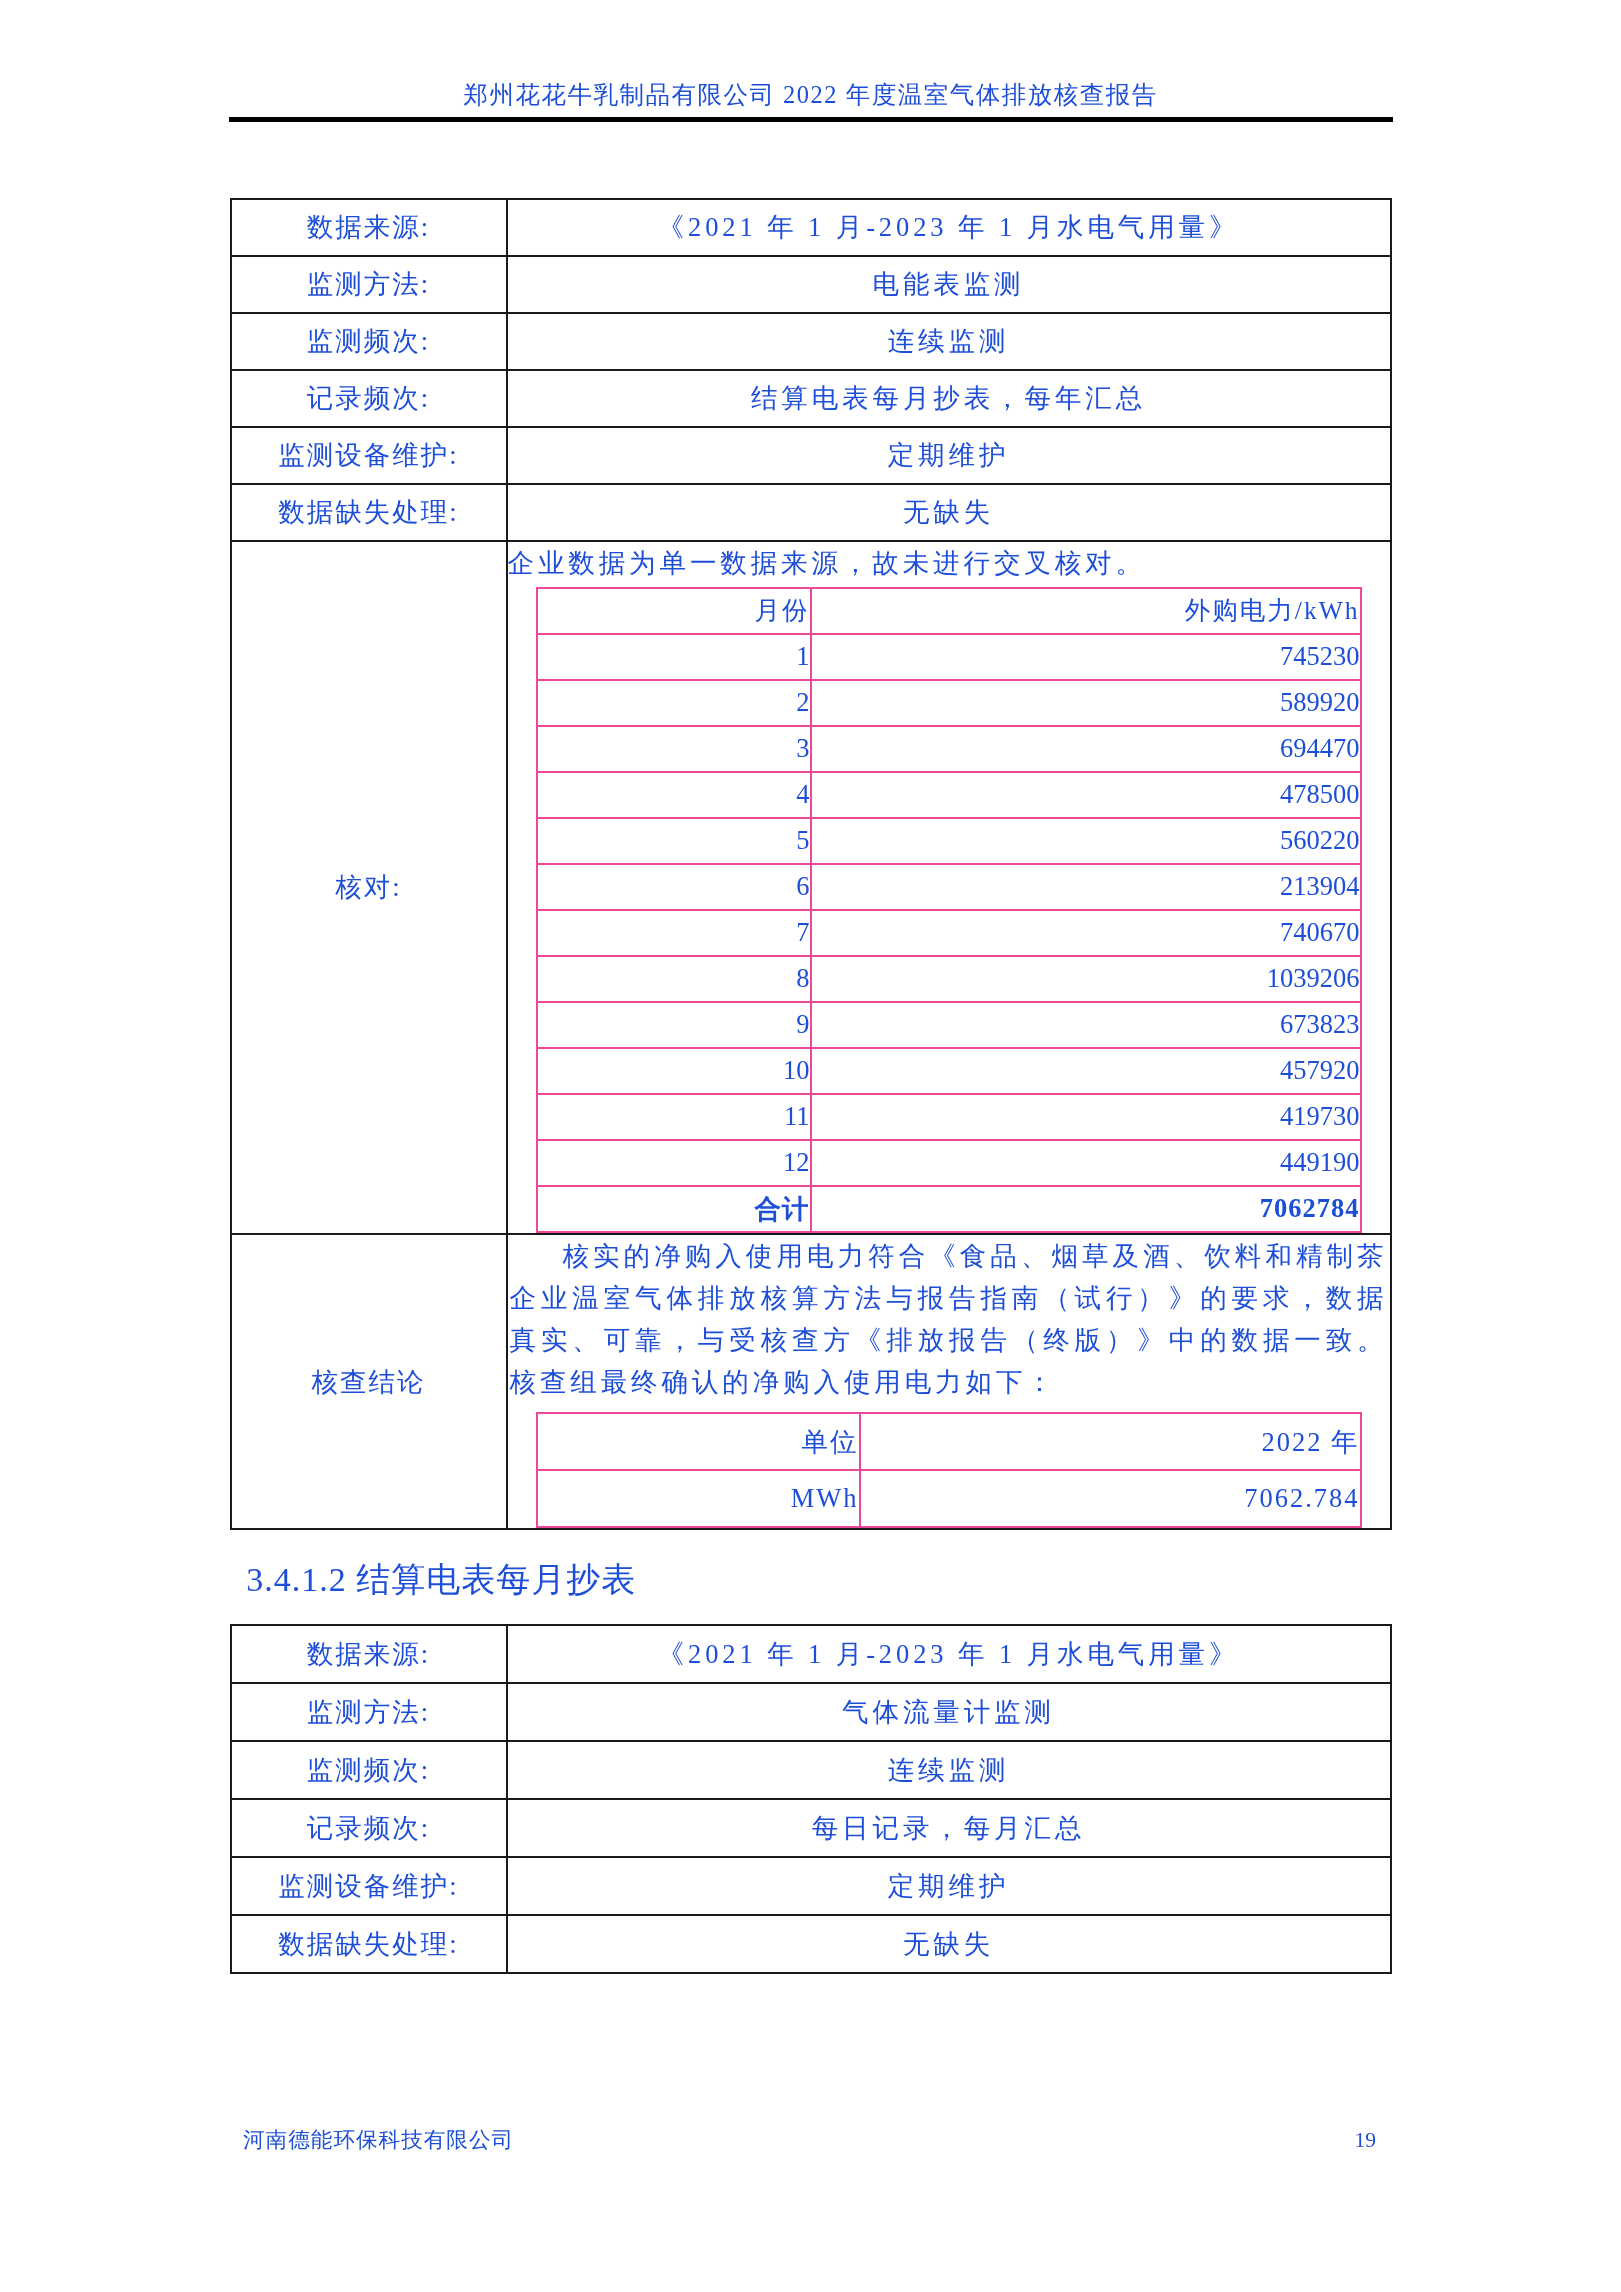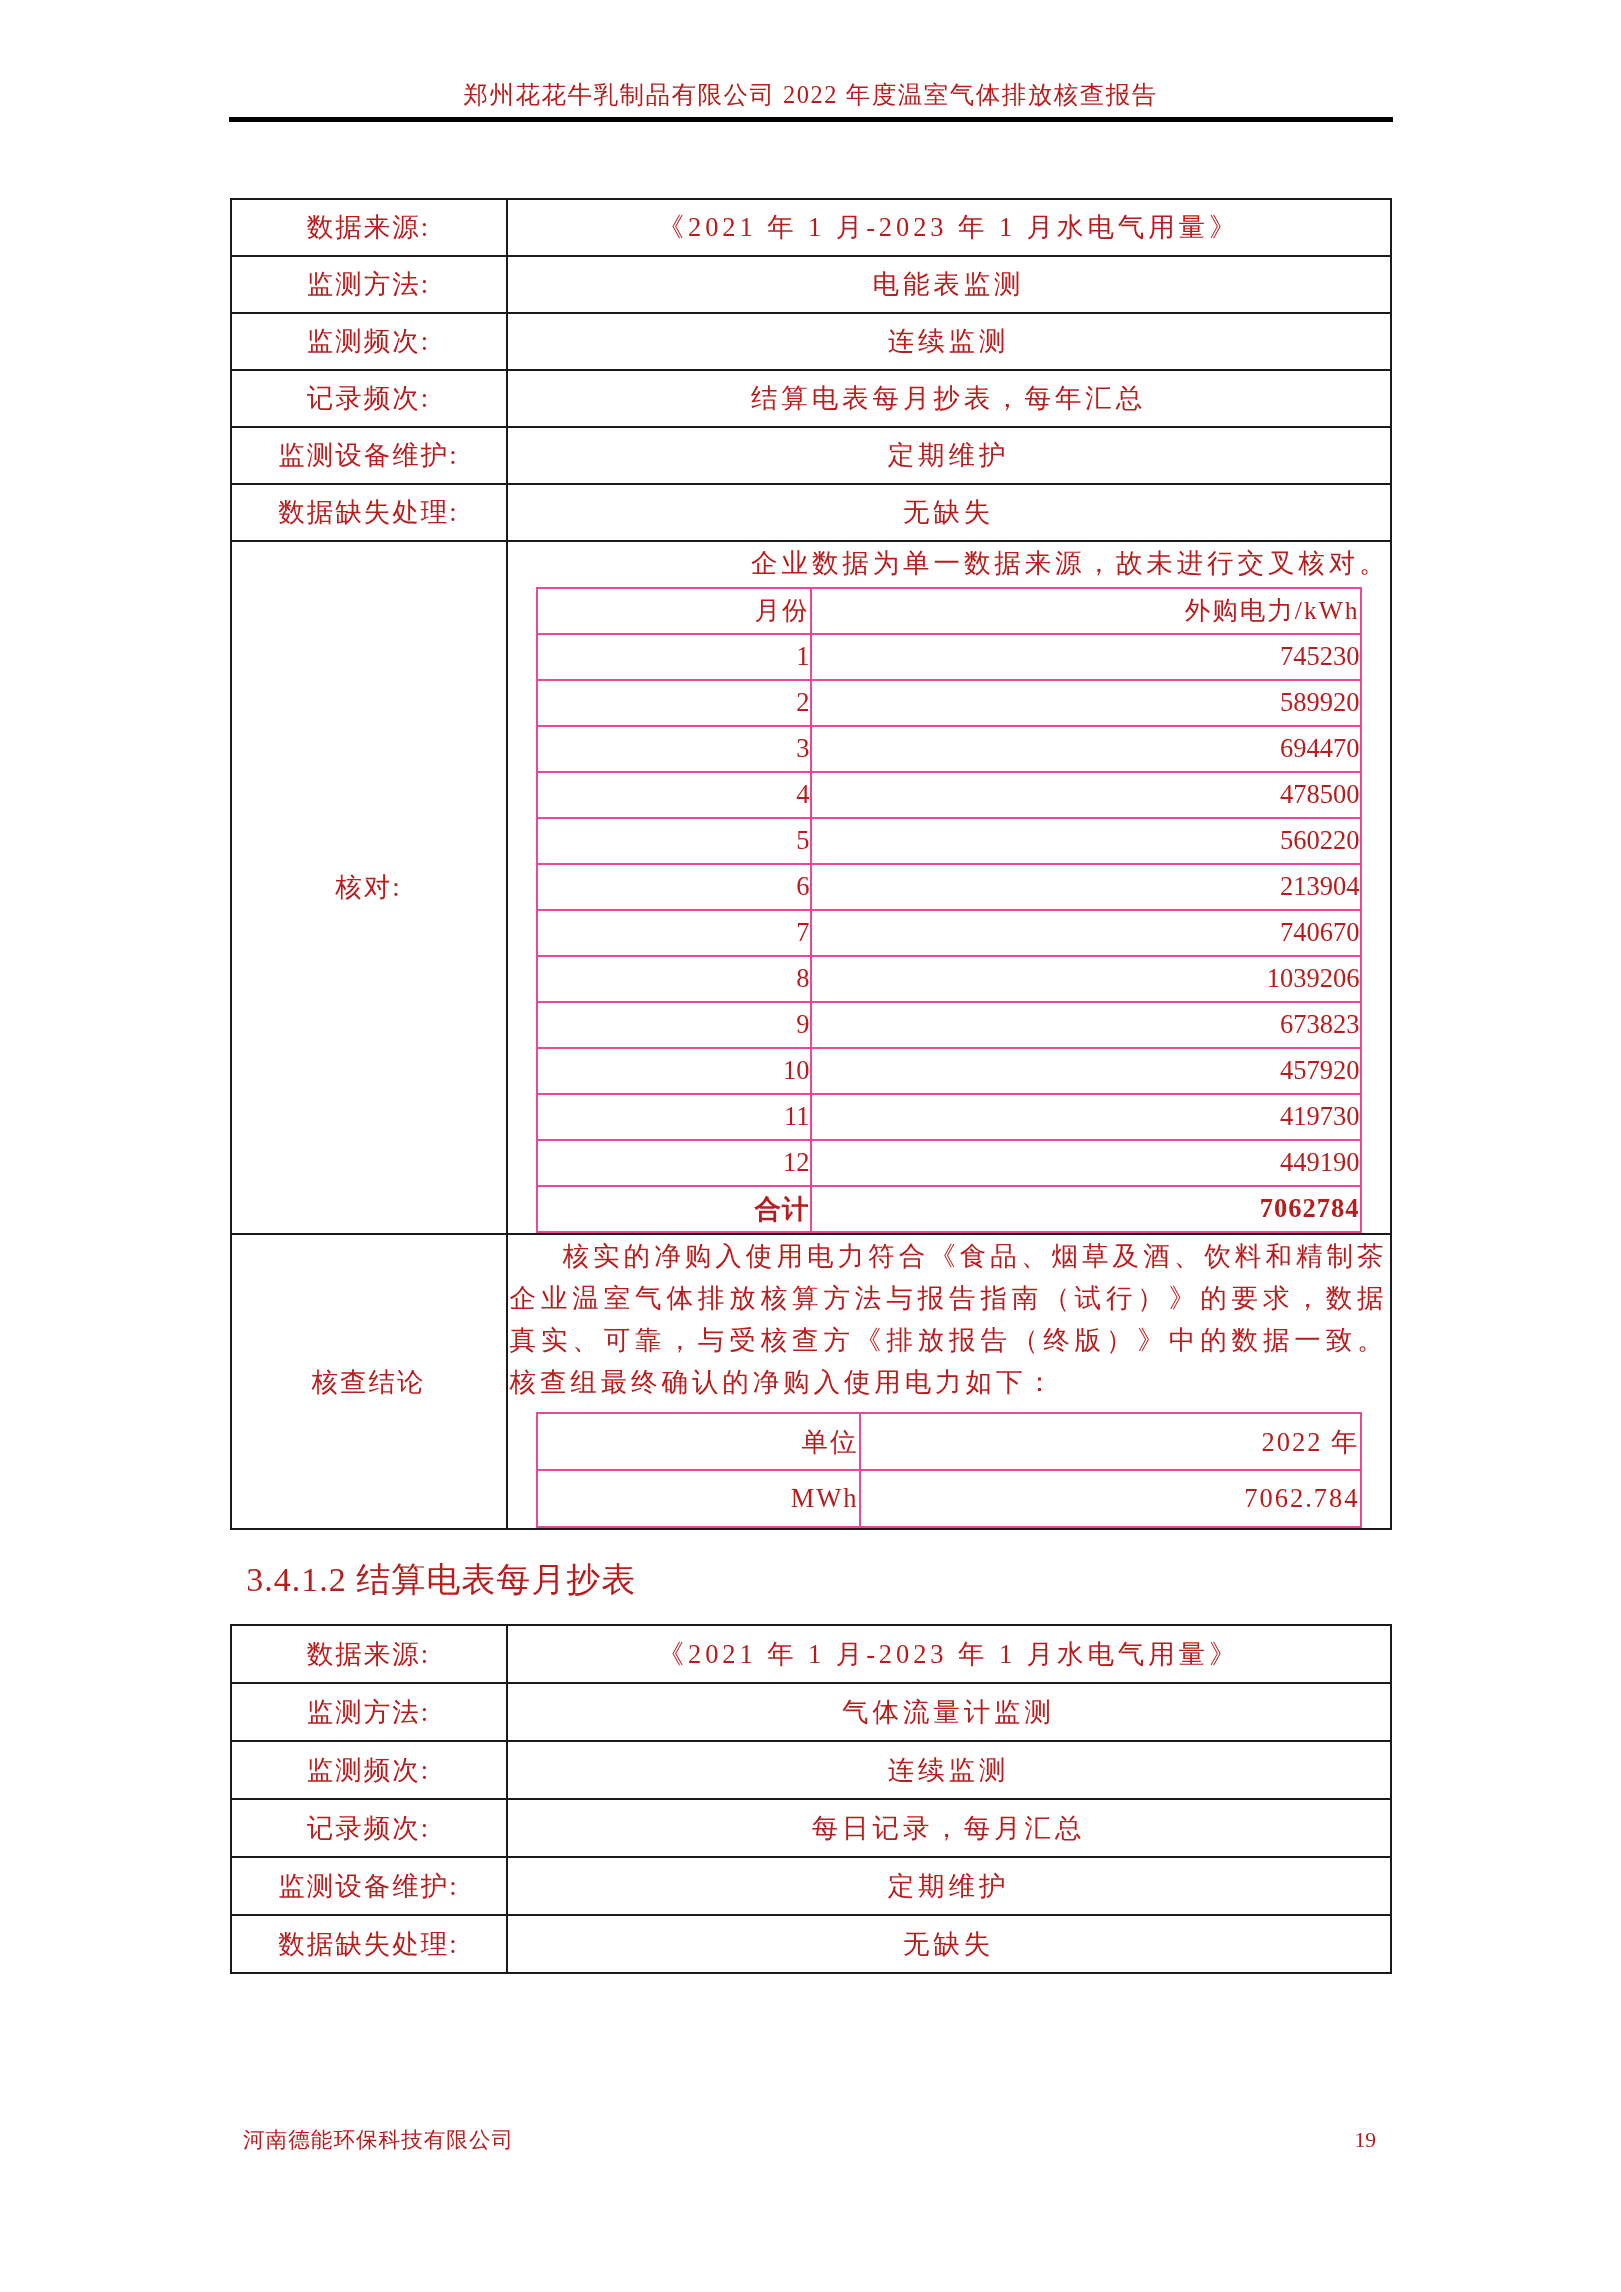--- a/index.html
+++ b/index.html
@@ -1,21 +1,21 @@
 <!DOCTYPE html>
 <html><head>
 <meta charset="utf-8">
 <style>
   html,body { margin:0; padding:0; background:#ffffff; }
   .page {
     position:relative;
     width:1621px; height:2293px;
     margin:0 auto;
     background:#ffffff;
-    color:#b91c1c;
+    color:#1d4ed8;
     font-family:"Liberation Serif","DejaVu Serif",serif;
     overflow:hidden;
   }
   
   .doc-header { padding-top:80px; }
   .header-title {
     text-align:center;
     font-size:24.5px;
     letter-spacing:1.5px;
     line-height:29px;
@@ -50,21 +50,21 @@
   td.label-cell { letter-spacing:2px; }
   td.value-cell { letter-spacing:3.9px; }
 
   
   td.check-cell { padding:5.9px 0 13.7px 0; }
   .check-note {
     font-size:26.5px;
     letter-spacing:3.9px;
     line-height:43px;
     margin:0;
-    text-align:right;
+    text-align:left;
   }
   table.nested {
     border-collapse:collapse;
     table-layout:fixed;
     width:826px;
     margin:2px auto 0 auto;
     border:2px solid #161616;
   }
   table.nested th, table.nested td {
     border:2px solid #ec4899;

